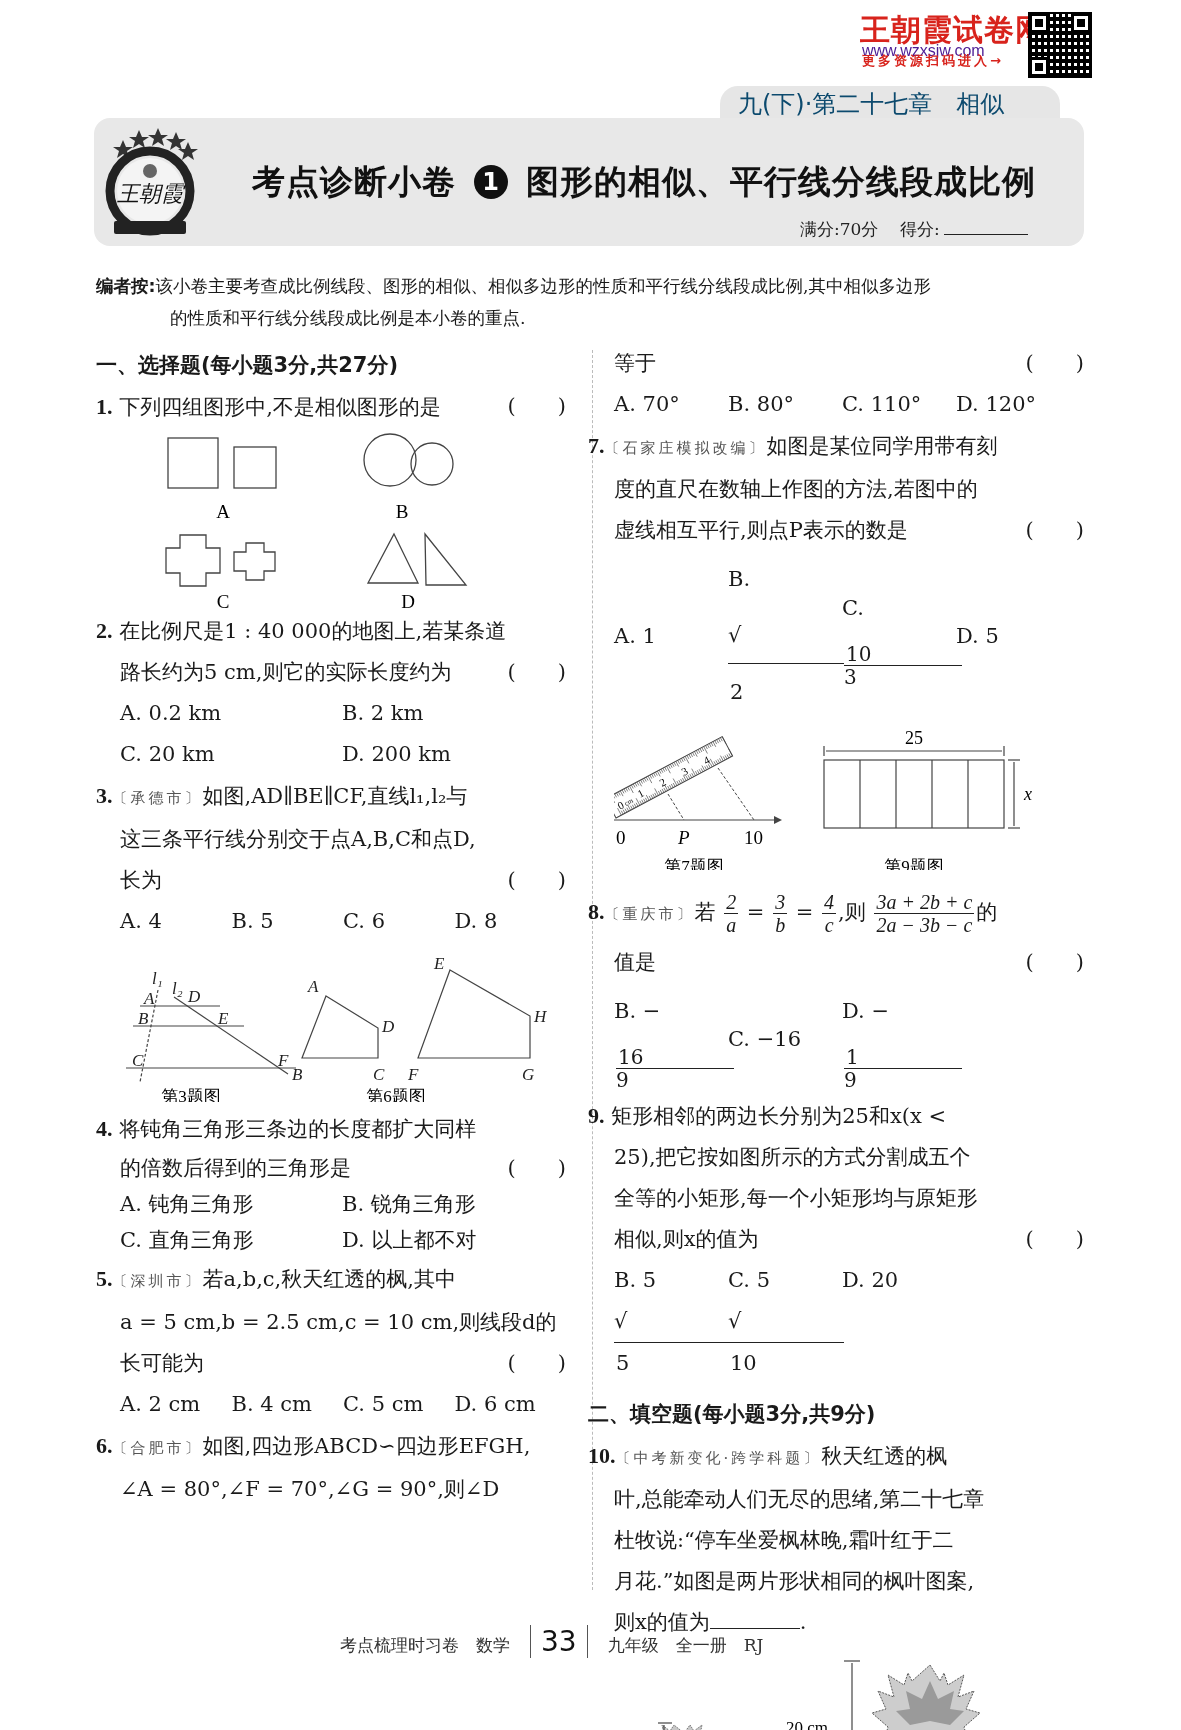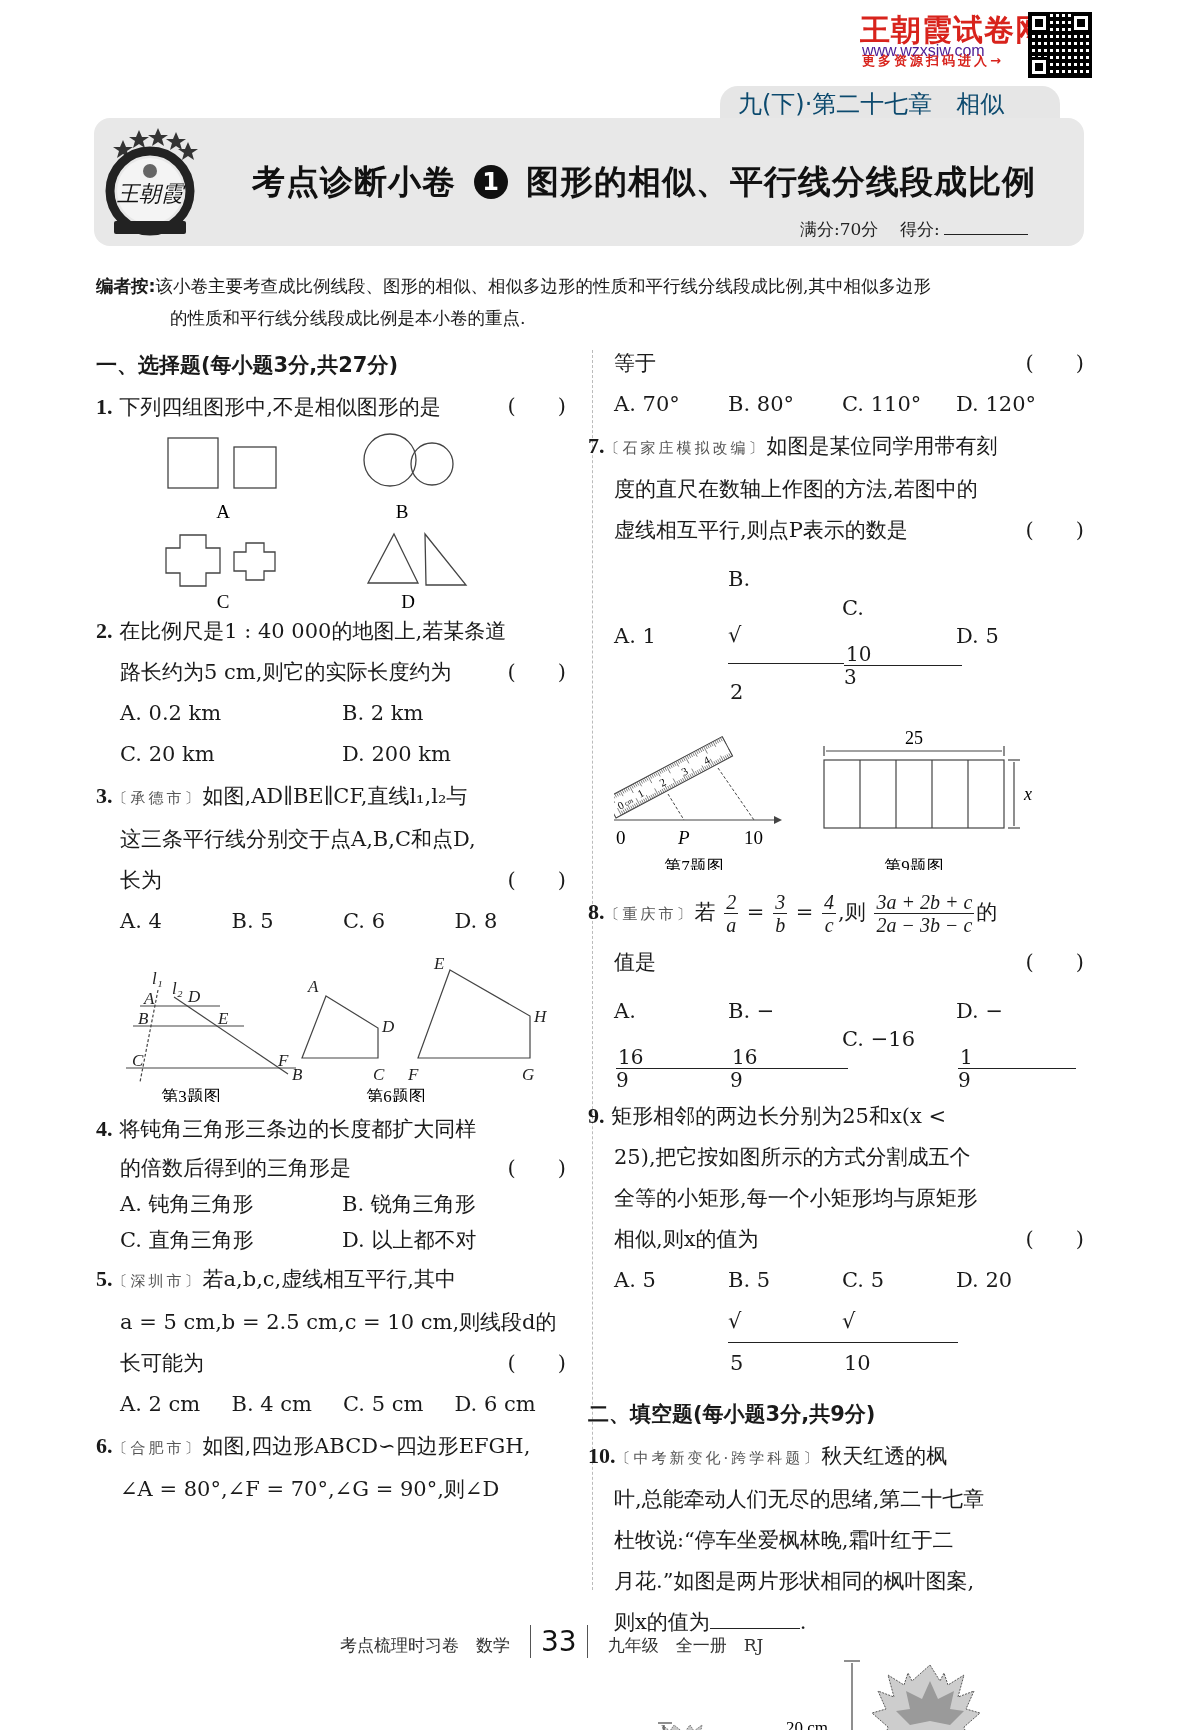--- a/index.html
+++ b/index.html
@@ -217,21 +217,21 @@
   <div class="opts o2" style="line-height:36px">
     <span>A. 钝角三角形</span>
     <span>B. 锐角三角形</span>
   </div>
   <div class="opts o2" style="line-height:36px">
     <span>C. 直角三角形</span>
     <span>D. 以上都不对</span>
   </div>
 
   <div class="q">
-    <span class="qn">5.</span><span class="src">〔深圳市〕</span><span>若a,b,c,虚线相互平行,其中</span>
+    <span class="qn">5.</span><span class="src">〔深圳市〕</span><span>若a,b,c,秋天红透的枫,其中</span>
   </div>
   <div class="ind">a = 5 cm,b = 2.5 cm,c = 10 cm,则线段d的</div>
   <div class="q ind">
     <span>长可能为</span>
     <span class="paren">(　　)</span>
   </div>
   <div class="opts o4">
     <span>A. 2 cm</span>
     <span>B. 4 cm</span>
     <span>C. 5 cm</span>
@@ -450,38 +450,36 @@
     <span class="frac it">
         <span class="num">3a + 2b + c</span>
         <span>2a − 3b − c</span>
       </span><span>的</span>
   </div>
   <div class="q">
     <span>值是</span>
     <span class="paren">(　　)</span>
   </div>
   <div class="opts o4" style="padding-left:0;line-height:56px;align-items:center">
-    <span><span>A. </span><span class="frac"><span class="num">16</span><span>9</span></span></span>
     <span><span>B. −</span><span class="frac"><span class="num">16</span><span>9</span></span></span>
     <span>C. −16</span>
     <span><span>D. −</span><span class="frac"><span class="num">1</span><span>9</span></span></span>
   </div>
 
   <div class="q" style="margin-left:-26px">
     <span class="qn">9.</span>
     <span>矩形相邻的两边长分别为25和x(x &lt;</span>
   </div>
   <div>25),把它按如图所示的方式分割成五个</div>
   <div>全等的小矩形,每一个小矩形均与原矩形</div>
   <div class="q">
     <span>相似,则x的值为</span>
     <span class="paren">(　　)</span>
   </div>
   <div class="opts o4" style="padding-left:0">
-    <span>A. 5</span>
     <span><span>B. 5</span>√<span class="sqrt">5</span></span>
     <span><span>C. 5</span>√<span class="sqrt">10</span></span>
     <span>D. 20</span>
   </div>
 
   <div class="sec" style="margin-left:-26px;margin-top:10px">二、填空题(每小题3分,共9分)</div>
 
   <div class="q" style="margin-left:-26px">
     <span class="qn">10.</span><span class="src">〔中考新变化·跨学科题〕</span><span>秋天红透的枫</span>
   </div>

